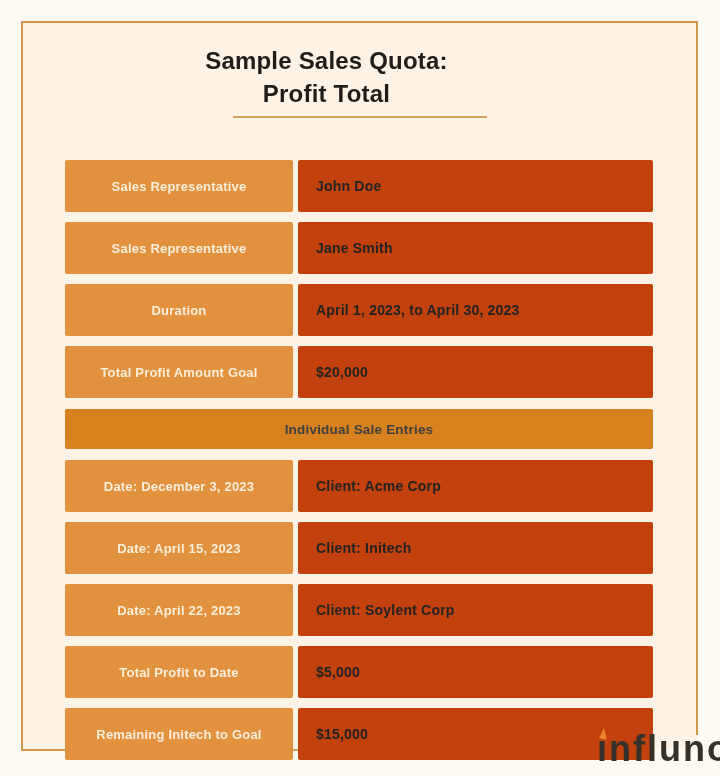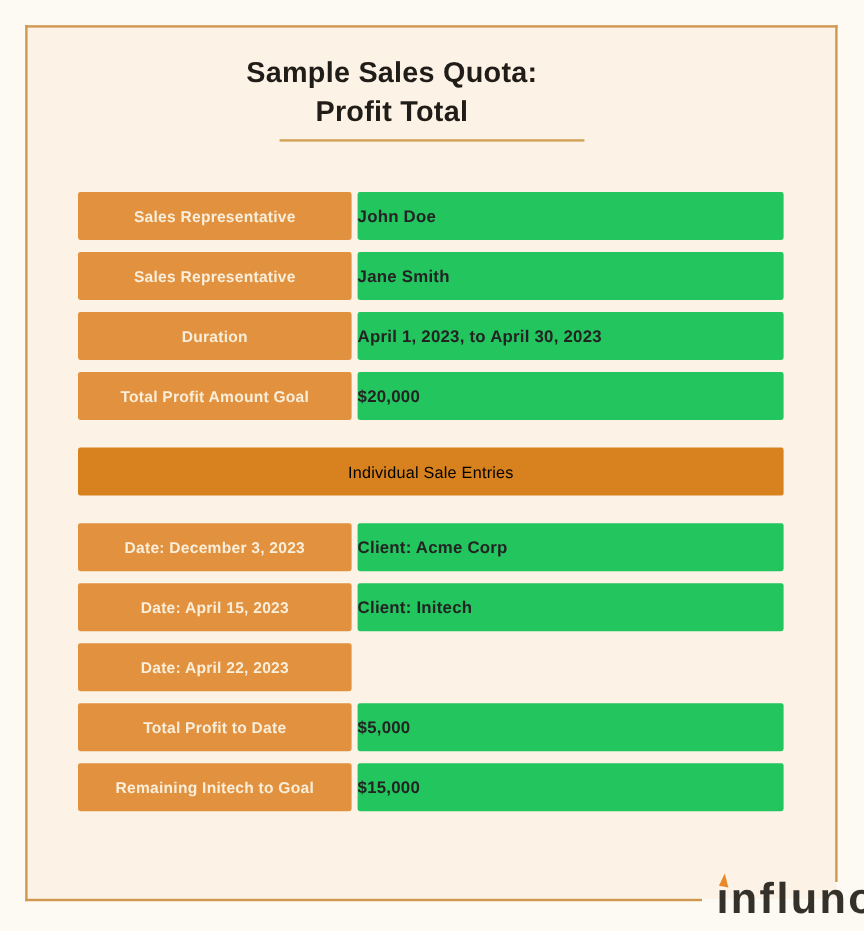--- a/index.html
+++ b/index.html
@@ -46,51 +46,52 @@
   }
 
   .rows {
     position: absolute;
     left: 65px; top: 160px;
     width: 588px;
     display: flex;
     flex-direction: column;
     gap: 10px;
   }
-  .row { display: flex; gap: 5px; height: 40px; }
+  .row { display: flex; gap: 5px; height: 52px; }
   .label-cell {
     width: 228px;
     background: #e2913e;
     color: #f9eeda;
     font-size: 13px;
     font-weight: bold;
     display: flex;
     align-items: center;
     justify-content: center;
     border-radius: 2px;
     letter-spacing: 0.2px;
   }
   .value-cell {
     flex: 1;
-    background: #22c55e;
+    background: #c2410c;
     color: #232323;
     font-size: 14px;
     font-weight: bold;
     display: flex;
     align-items: center;
+    padding-left: 18px;
     border-radius: 2px;
     letter-spacing: 0.2px;
   }
   .section-header {
     height: 40px;
-    margin: 13px 0;
+    margin: 1px 0;
     background: #d7821e;
-    color: #000000;
+    color: #404040;
     font-size: 13.5px;
-    font-weight: normal;
+    font-weight: bold;
     display: flex;
     align-items: center;
     justify-content: center;
     border-radius: 2px;
     letter-spacing: 0.2px;
   }
 
   .logo {
     position: absolute;
     left: 597px; top: 732px;
@@ -151,20 +152,21 @@
     <div class="row">
       <div class="label-cell">Date: December 3, 2023</div>
       <div class="value-cell">Client: Acme Corp</div>
     </div>
     <div class="row">
       <div class="label-cell">Date: April 15, 2023</div>
       <div class="value-cell">Client: Initech</div>
     </div>
     <div class="row">
       <div class="label-cell">Date: April 22, 2023</div>
+      <div class="value-cell">Client: Soylent Corp</div>
     </div>
     <div class="row">
       <div class="label-cell">Total Profit to Date</div>
       <div class="value-cell">$5,000</div>
     </div>
     <div class="row">
       <div class="label-cell">Remaining Initech to Goal</div>
       <div class="value-cell">$15,000</div>
     </div>
   </div>

